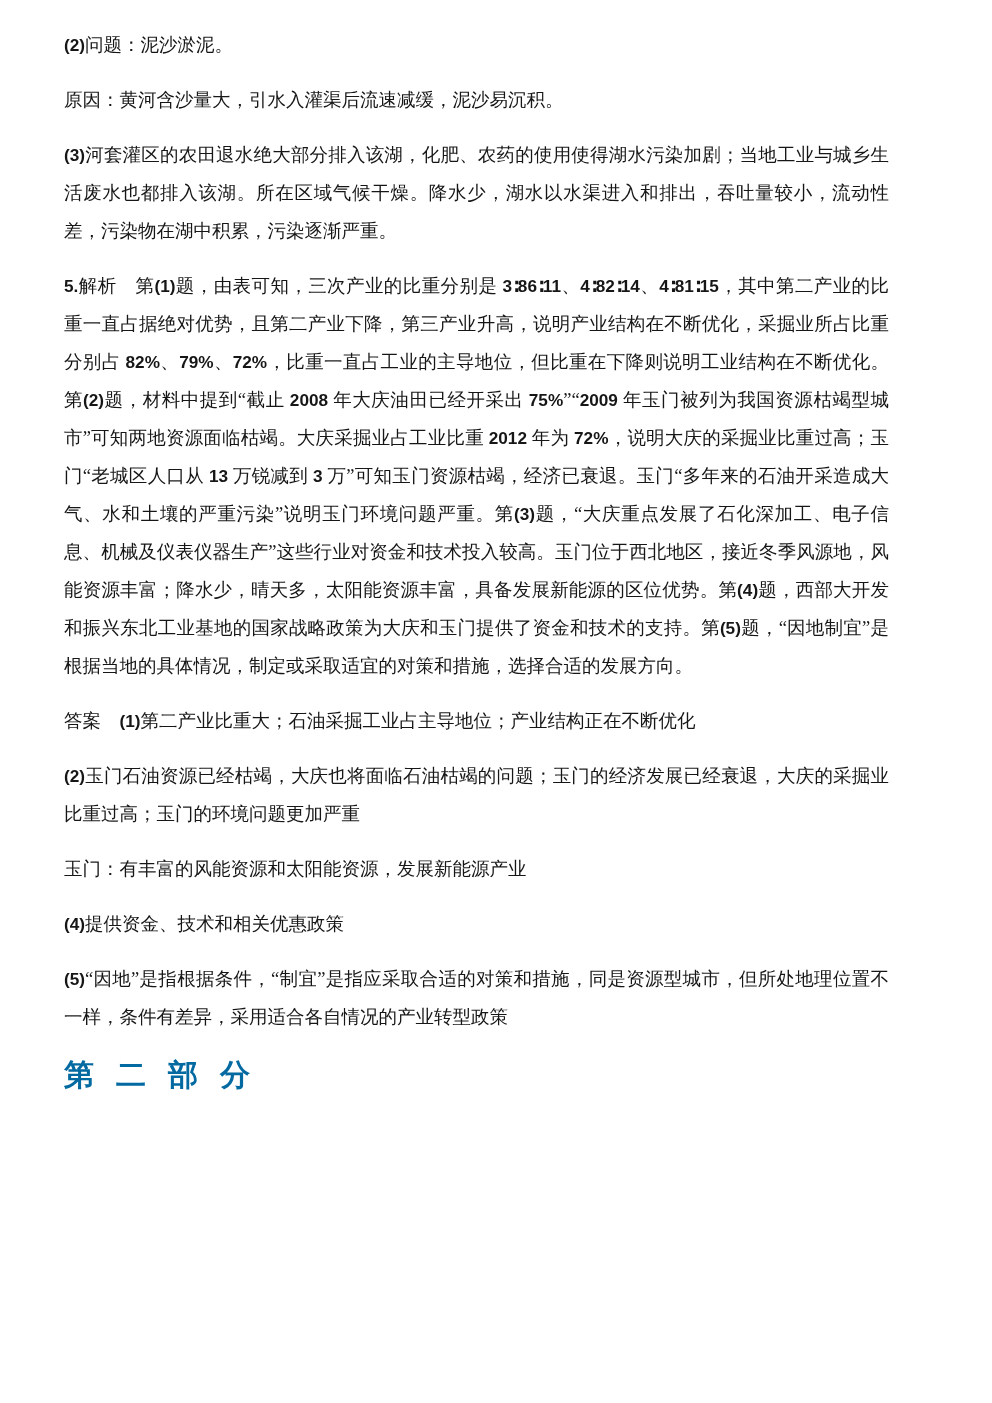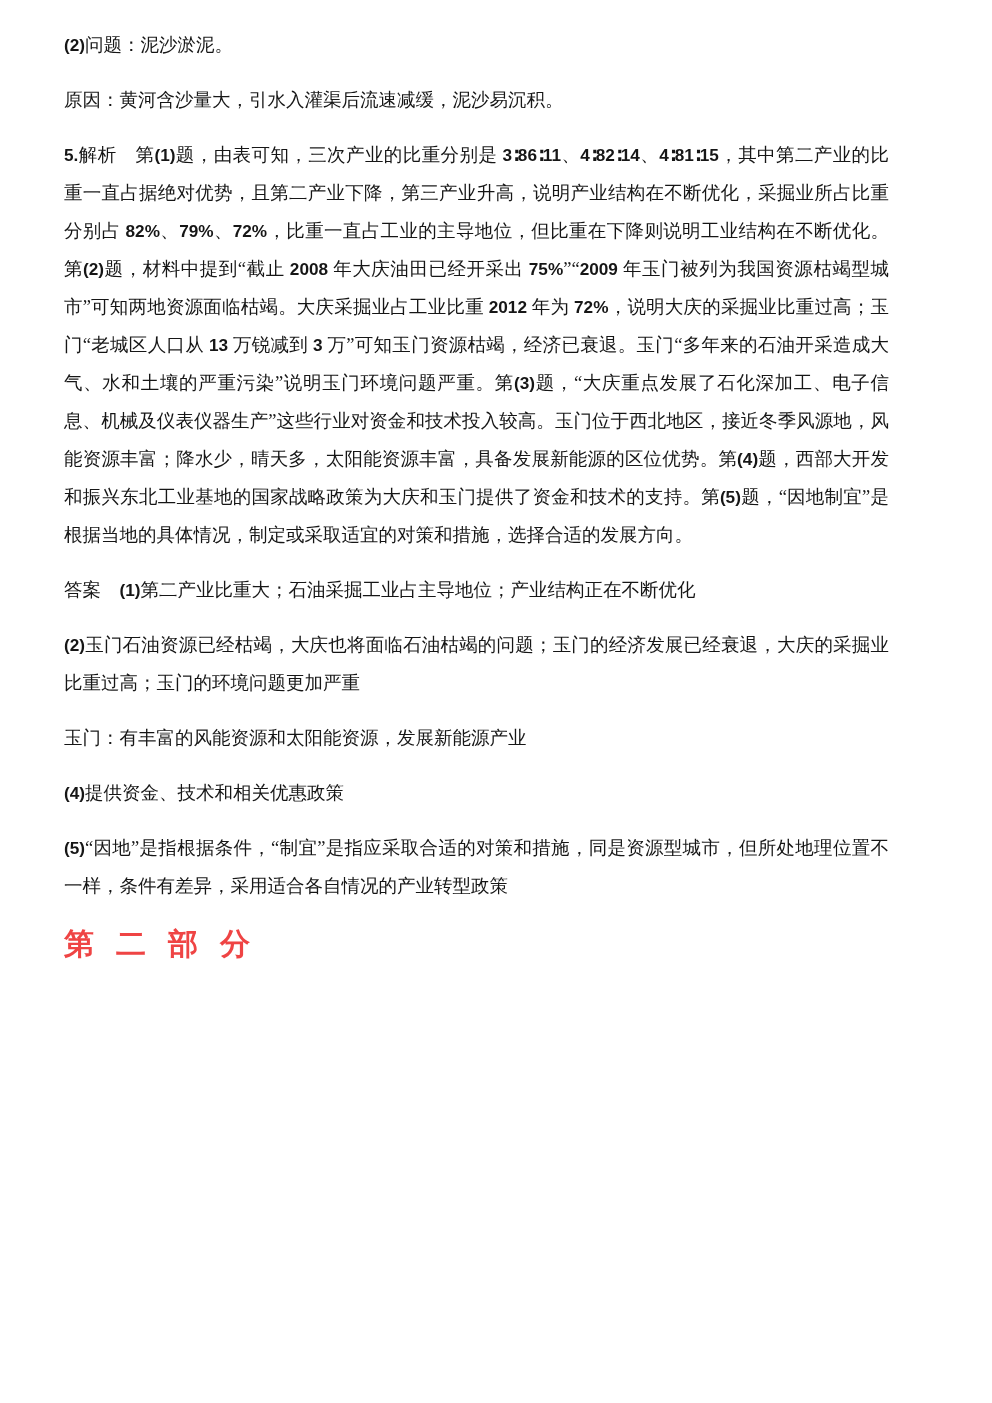--- a/index.html
+++ b/index.html
@@ -37,31 +37,32 @@
     font-weight: 700;
     font-size: 0.93em;
   }
   h1.section-heading {
     margin: 18px 0 24px 0;
     font-family: "Liberation Sans", sans-serif;
     font-size: 30px;
     line-height: 42px;
     font-weight: 700;
     letter-spacing: 22px;
-    color: #ef4444;
+    color: #0369a1;
     text-align: left;
   }
 </style>
 </head>
 <body>
 
 <div class="page">
 
   <p class="body"><span class="lat">(2)</span>问题：泥沙淤泥。</p>
   <p class="body">原因：黄河含沙量大，引水入灌渠后流速减缓，泥沙易沉积。</p>
+  <p class="body"><span class="lat">(3)</span>河套灌区的农田退水绝大部分排入该湖，化肥、农药的使用使得湖水污染加剧；当地工业与城乡生活废水也都排入该湖。所在区域气候干燥。降水少，湖水以水渠进入和排出，吞吐量较小，流动性差，污染物在湖中积累，污染逐渐严重。</p>
   <p class="body"><span class="lat">5.</span>解析　第<span class="lat">(1)</span>题，由表可知，三次产业的比重分别是 <span class="lat">3∶86∶11</span>、<span class="lat">4∶82∶14</span>、<span class="lat">4∶81∶15</span>，其中第二产业的比重一直占据绝对优势，且第二产业下降，第三产业升高，说明产业结构在不断优化，采掘业所占比重分别占 <span class="lat">82%</span>、<span class="lat">79%</span>、<span class="lat">72%</span>，比重一直占工业的主导地位，但比重在下降则说明工业结构在不断优化。第<span class="lat">(2)</span>题，材料中提到“截止 <span class="lat">2008</span> 年大庆油田已经开采出 <span class="lat">75%</span>”“<span class="lat">2009</span> 年玉门被列为我国资源枯竭型城市”可知两地资源面临枯竭。大庆采掘业占工业比重 <span class="lat">2012</span> 年为 <span class="lat">72%</span>，说明大庆的采掘业比重过高；玉门“老城区人口从 <span class="lat">13</span> 万锐减到 <span class="lat">3</span> 万”可知玉门资源枯竭，经济已衰退。玉门“多年来的石油开采造成大气、水和土壤的严重污染”说明玉门环境问题严重。第<span class="lat">(3)</span>题，“大庆重点发展了石化深加工、电子信息、机械及仪表仪器生产”这些行业对资金和技术投入较高。玉门位于西北地区，接近冬季风源地，风能资源丰富；降水少，晴天多，太阳能资源丰富，具备发展新能源的区位优势。第<span class="lat">(4)</span>题，西部大开发和振兴东北工业基地的国家战略政策为大庆和玉门提供了资金和技术的支持。第<span class="lat">(5)</span>题，“因地制宜”是根据当地的具体情况，制定或采取适宜的对策和措施，选择合适的发展方向。</p>
   <p class="body">答案　<span class="lat">(1)</span>第二产业比重大；石油采掘工业占主导地位；产业结构正在不断优化</p>
   <p class="body"><span class="lat">(2)</span>玉门石油资源已经枯竭，大庆也将面临石油枯竭的问题；玉门的经济发展已经衰退，大庆的采掘业比重过高；玉门的环境问题更加严重</p>
   <p class="body">玉门：有丰富的风能资源和太阳能资源，发展新能源产业</p>
   <p class="body"><span class="lat">(4)</span>提供资金、技术和相关优惠政策</p>
   <p class="body"><span class="lat">(5)</span>“因地”是指根据条件，“制宜”是指应采取合适的对策和措施，同是资源型城市，但所处地理位置不一样，条件有差异，采用适合各自情况的产业转型政策</p>
 
   <h1 class="section-heading">第二部分</h1>
 
 

